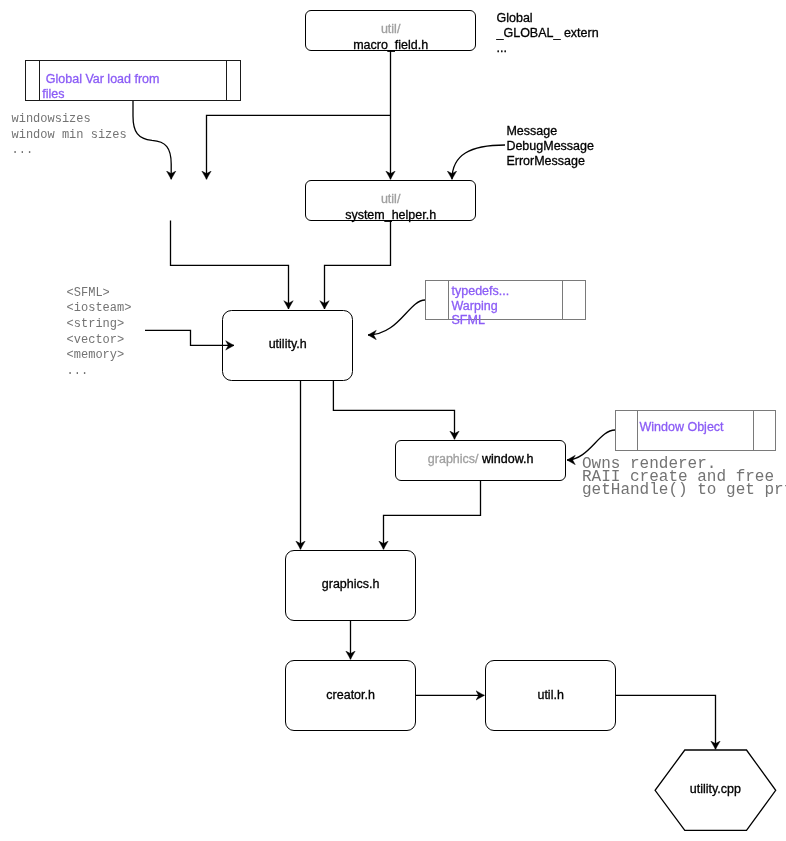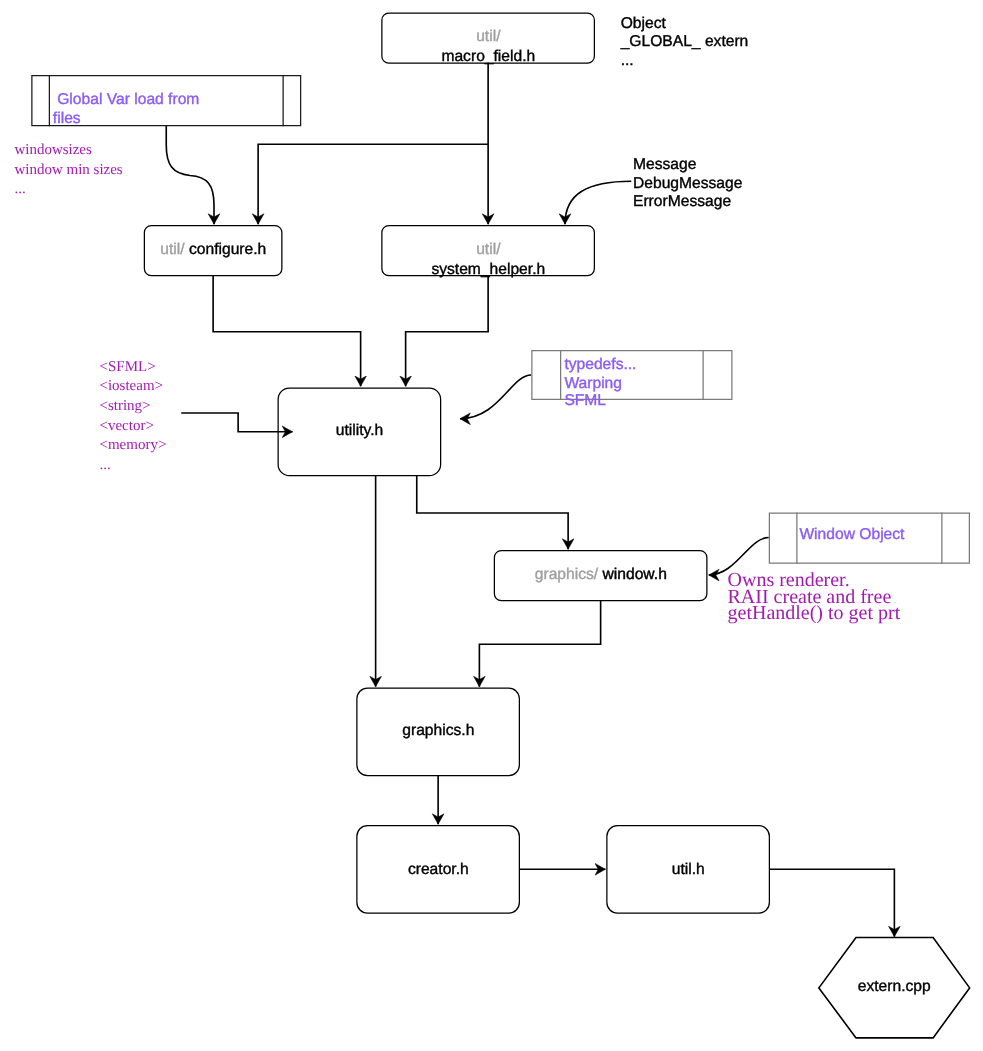--- a/index.html
+++ b/index.html
@@ -7,22 +7,22 @@
   body{width:786px;height:841px;background:#ffffff;overflow:hidden;
        font-family:"Liberation Sans",sans-serif;-webkit-font-smoothing:antialiased;}
   #canvas{position:relative;width:786px;height:841px;background:#fff;}
   svg.layer{position:absolute;left:0;top:0;width:786px;height:841px;overflow:visible;}
   .node{position:absolute;box-sizing:border-box;}
   .rnode{border:1.3px solid #000;border-radius:6px;background:transparent;}
   .lbl{position:absolute;left:0;right:0;text-align:center;font-size:12.5px;color:#000;-webkit-text-stroke:0.3px currentColor;
        line-height:15.5px;letter-spacing:0;white-space:nowrap;}
   .dim{color:#a0a0a0;}
   .semi{-webkit-text-stroke:0.35px currentColor;}
-  .mono{position:absolute;font-family:Liberation Serif, serif;font-size:12px;
-        color:#a21caf;white-space:pre;line-height:15.4px;}
+  .mono{position:absolute;font-family:Liberation Mono, monospace;font-size:12px;
+        color:#737373;white-space:pre;line-height:15.4px;}
   .sans{position:absolute;font-family:"Liberation Sans",sans-serif;font-size:12.5px;
         color:#000;white-space:pre;line-height:15px;-webkit-text-stroke:0.3px currentColor;}
   .modbox{position:absolute;box-sizing:border-box;border:1.1px solid #7a7a7a;background:transparent;}
   .modbox .sep{position:absolute;top:-1px;bottom:-1px;width:0;border-left:1.1px solid #7a7a7a;}
   .modtext{position:absolute;font-family:"Liberation Sans",sans-serif;font-size:12.5px;
            color:#8b5cf6;white-space:pre;line-height:14.6px;-webkit-text-stroke:0.3px currentColor;}
 </style>
 </head>
 <body>
 
@@ -70,25 +70,20 @@
     <polygon points="684.8,750 746.5,750 775.7,790.3 746.5,830.3 684.8,830.3 655.1,790.3" fill="none" stroke="#000" stroke-width="1.3"></polygon>
   </svg>
 
   <div class="node rnode" style="left:305px;top:10px;width:171.3px;height:41px;">
     <div class="lbl" style="top:11px;">
       <span class="dim">util/</span><br>
       <span>macro_field.h</span>
     </div>
   </div>
 
-  <div class="node rnode" style="left:115px;top:180px;width:111.3px;height:41px;">
-    <div class="lbl" style="top:11px;">
-      <span class="dim">util/</span><span> configure.h</span>
-    </div>
-  </div>
 
   <div class="node rnode" style="left:305px;top:180px;width:171.3px;height:41px;">
     <div class="lbl" style="top:11px;">
       <span class="dim">util/</span><br>
       <span>system_helper.h</span>
     </div>
   </div>
 
   <div class="node rnode" style="left:222px;top:310px;width:131.3px;height:70.8px;border-radius:9.5px;text-decoration:underline;">
     <div class="lbl" style="top:26px;">utility.h</div>
@@ -106,21 +101,21 @@
 
   <div class="node rnode" style="left:285px;top:659.6px;width:131.3px;height:71.1px;border-radius:9px;">
     <div class="lbl" style="top:27px;">creator.h</div>
   </div>
 
   <div class="node rnode" style="left:485px;top:659.6px;width:131.3px;height:71.1px;border-radius:9px;">
     <div class="lbl" style="top:27px;">util.h</div>
   </div>
 
   <div class="node" style="left:655.1px;top:750px;width:120.6px;height:80.3px;">
-    <div class="lbl" style="top:31.8px;">extern.cpp</div>
+    <div class="lbl" style="top:31.8px;">utility.cpp</div>
   </div>
 
   <div class="modbox" style="left:25px;top:60px;width:216px;height:41px;border-color:#1a1a1a;border-width:1.25px;">
     <div class="sep" style="left:13px;border-color:#1a1a1a;border-width:1.25px;"></div>
     <div class="sep" style="right:13.5px;border-color:#1a1a1a;border-width:1.25px;"></div>
   </div>
   <div class="modtext" style="left:42.3px;top:72px;line-height:14.8px;"> Global Var load from
 files</div>
 
   <div class="modbox" style="left:425px;top:280px;width:160.5px;height:39.8px;">
@@ -130,33 +125,33 @@
   <div class="modtext" style="left:451.5px;top:284.3px;">typedefs...
 Warping
 SFML</div>
 
   <div class="modbox" style="left:615px;top:410px;width:160.5px;height:40.6px;">
     <div class="sep" style="left:21.1px;"></div>
     <div class="sep" style="right:20.5px;"></div>
   </div>
   <div class="modtext" style="left:639.5px;top:420.4px;">Window Object</div>
 
-  <div class="sans" style="left:496.5px;top:10.8px;line-height:14.95px;">Object
+  <div class="sans" style="left:496.5px;top:10.8px;line-height:14.95px;">Global
 _GLOBAL_ extern
 ...</div>
 
   <div class="mono" style="left:11.5px;top:112px;line-height:15.6px;">windowsizes
 window min sizes
 ...</div>
 
   <div class="sans" style="left:506.4px;top:124.3px;line-height:14.9px;">Message
 DebugMessage
 ErrorMessage</div>
 
-  <div class="mono" style="left:66.6px;top:285.8px;line-height:15.6px;margin-left:13px;">&lt;SFML&gt;
+  <div class="mono" style="left:66.6px;top:285.8px;line-height:15.6px;">&lt;SFML&gt;
 &lt;iosteam&gt;
 &lt;string&gt;
 &lt;vector&gt;
 &lt;memory&gt;
 ...</div>
 
   <div class="mono" style="left:582px;top:457.5px;font-size:16px;line-height:13.1px;">Owns renderer.
 RAII create and free
 getHandle() to get prt</div>
 

